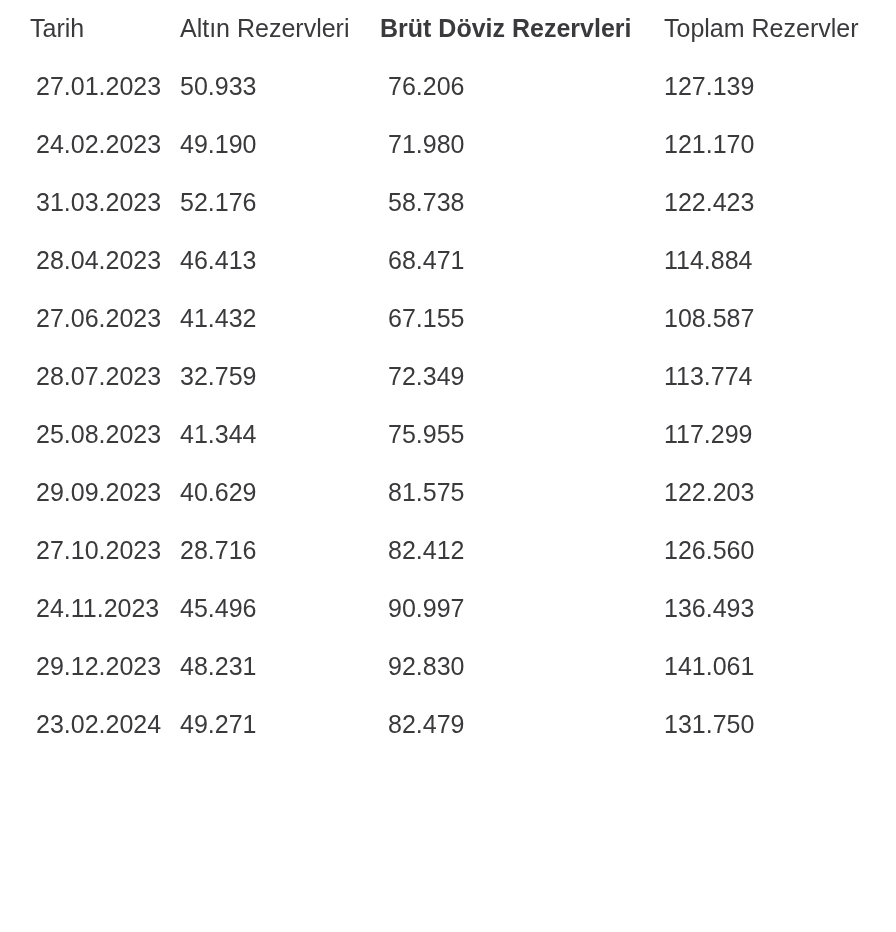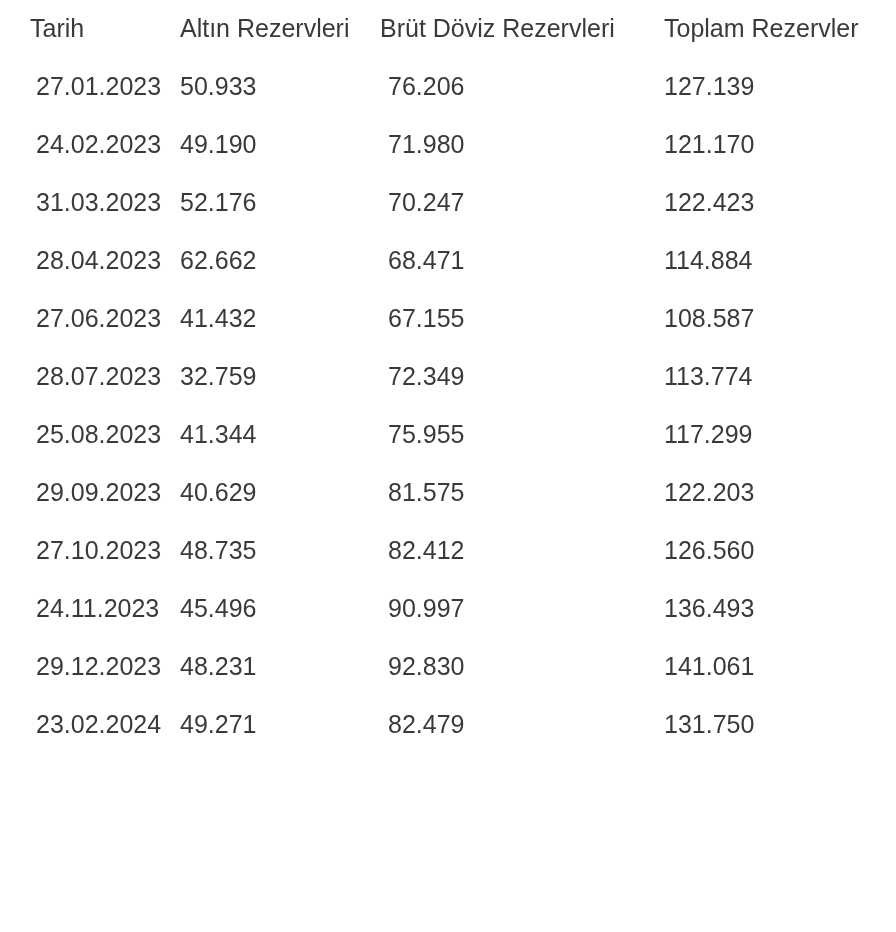--- a/index.html
+++ b/index.html
@@ -39,21 +39,21 @@
     height: 58px;
     vertical-align: middle;
     padding-left: 22px;
   }
   col.c-date  { width: 172px; }
   col.c-gold  { width: 200px; }
   col.c-fx    { width: 284px; }
   col.c-total { width: 240px; }
   thead th.h-date  { padding-left: 22px; }
   thead th.h-gold  { padding-left: 0px; }
-  thead th.h-fx    { padding-left: 0px; }
+  thead th.h-fx    { padding-left: 0px; font-weight: bold; }
   thead th.h-total { padding-left: 0px; }
   tbody td.v-date  { padding-left: 28px; }
   tbody td.v-gold  { padding-left: 0px; }
   tbody td.v-fx    { padding-left: 8px; }
   tbody td.v-total { padding-left: 0px; }
 </style>
 </head>
 <body>
 
 <table class="reserves-table">
@@ -80,26 +80,26 @@
       </tr>
       <tr>
         <td class="v-date">24.02.2023</td>
         <td class="v-gold">49.190</td>
         <td class="v-fx">71.980</td>
         <td class="v-total">121.170</td>
       </tr>
       <tr>
         <td class="v-date">31.03.2023</td>
         <td class="v-gold">52.176</td>
-        <td class="v-fx">70.247</td>
+        <td class="v-fx">58.738</td>
         <td class="v-total">122.423</td>
       </tr>
       <tr>
         <td class="v-date">28.04.2023</td>
-        <td class="v-gold">62.662</td>
+        <td class="v-gold">46.413</td>
         <td class="v-fx">68.471</td>
         <td class="v-total">114.884</td>
       </tr>
       <tr>
         <td class="v-date">27.06.2023</td>
         <td class="v-gold">41.432</td>
         <td class="v-fx">67.155</td>
         <td class="v-total">108.587</td>
       </tr>
       <tr>
@@ -115,21 +115,21 @@
         <td class="v-total">117.299</td>
       </tr>
       <tr>
         <td class="v-date">29.09.2023</td>
         <td class="v-gold">40.629</td>
         <td class="v-fx">81.575</td>
         <td class="v-total">122.203</td>
       </tr>
       <tr>
         <td class="v-date">27.10.2023</td>
-        <td class="v-gold">48.735</td>
+        <td class="v-gold">28.716</td>
         <td class="v-fx">82.412</td>
         <td class="v-total">126.560</td>
       </tr>
       <tr>
         <td class="v-date">24.11.2023</td>
         <td class="v-gold">45.496</td>
         <td class="v-fx">90.997</td>
         <td class="v-total">136.493</td>
       </tr>
       <tr>

